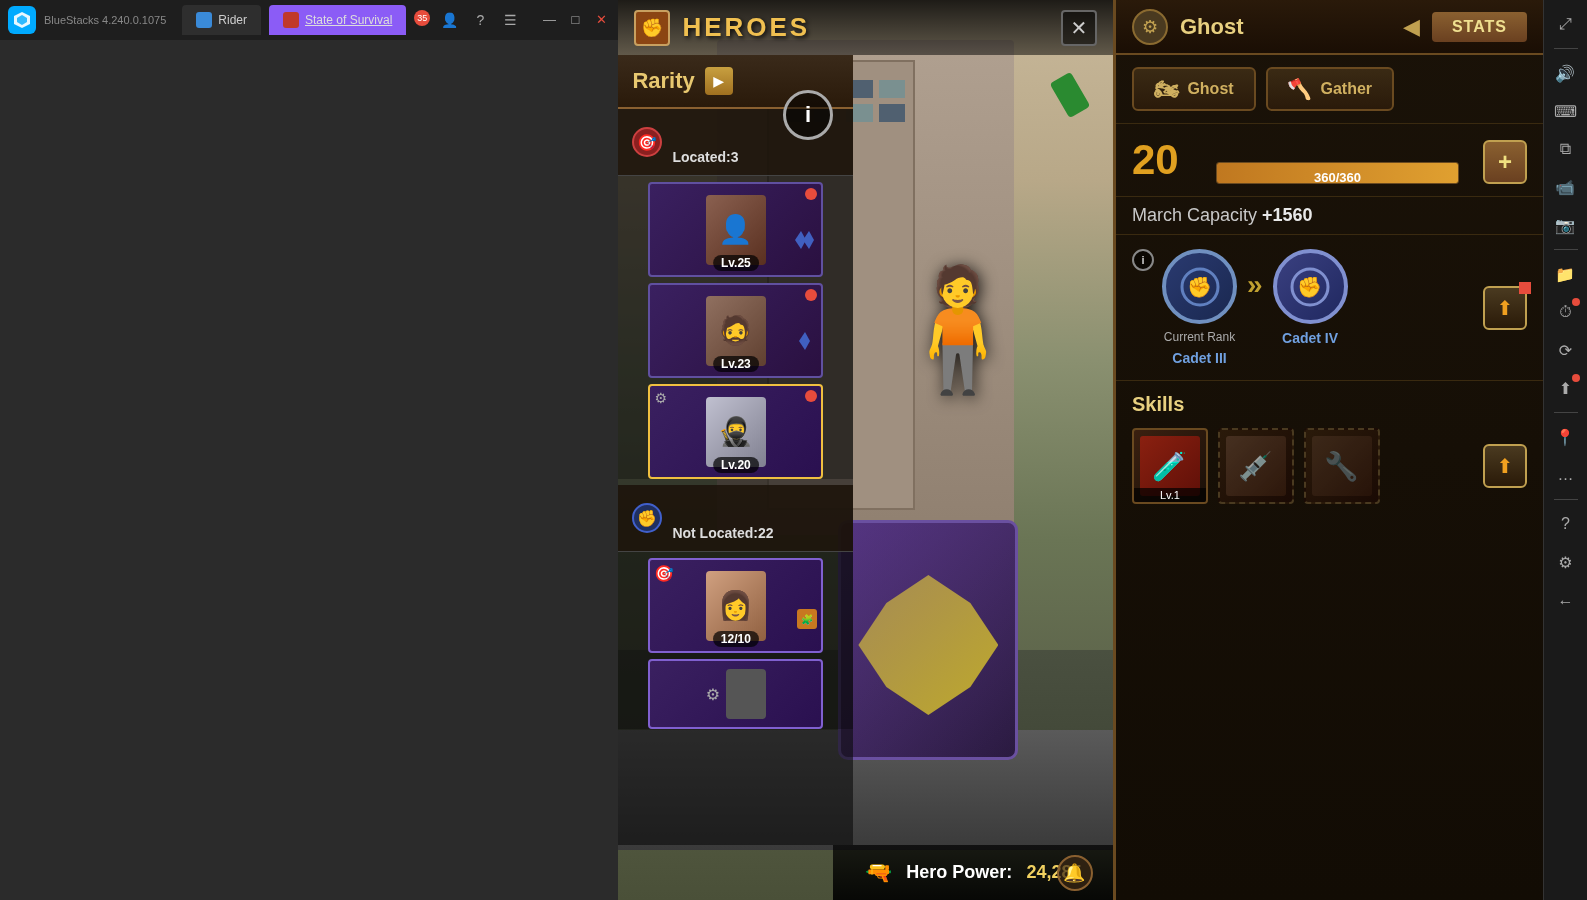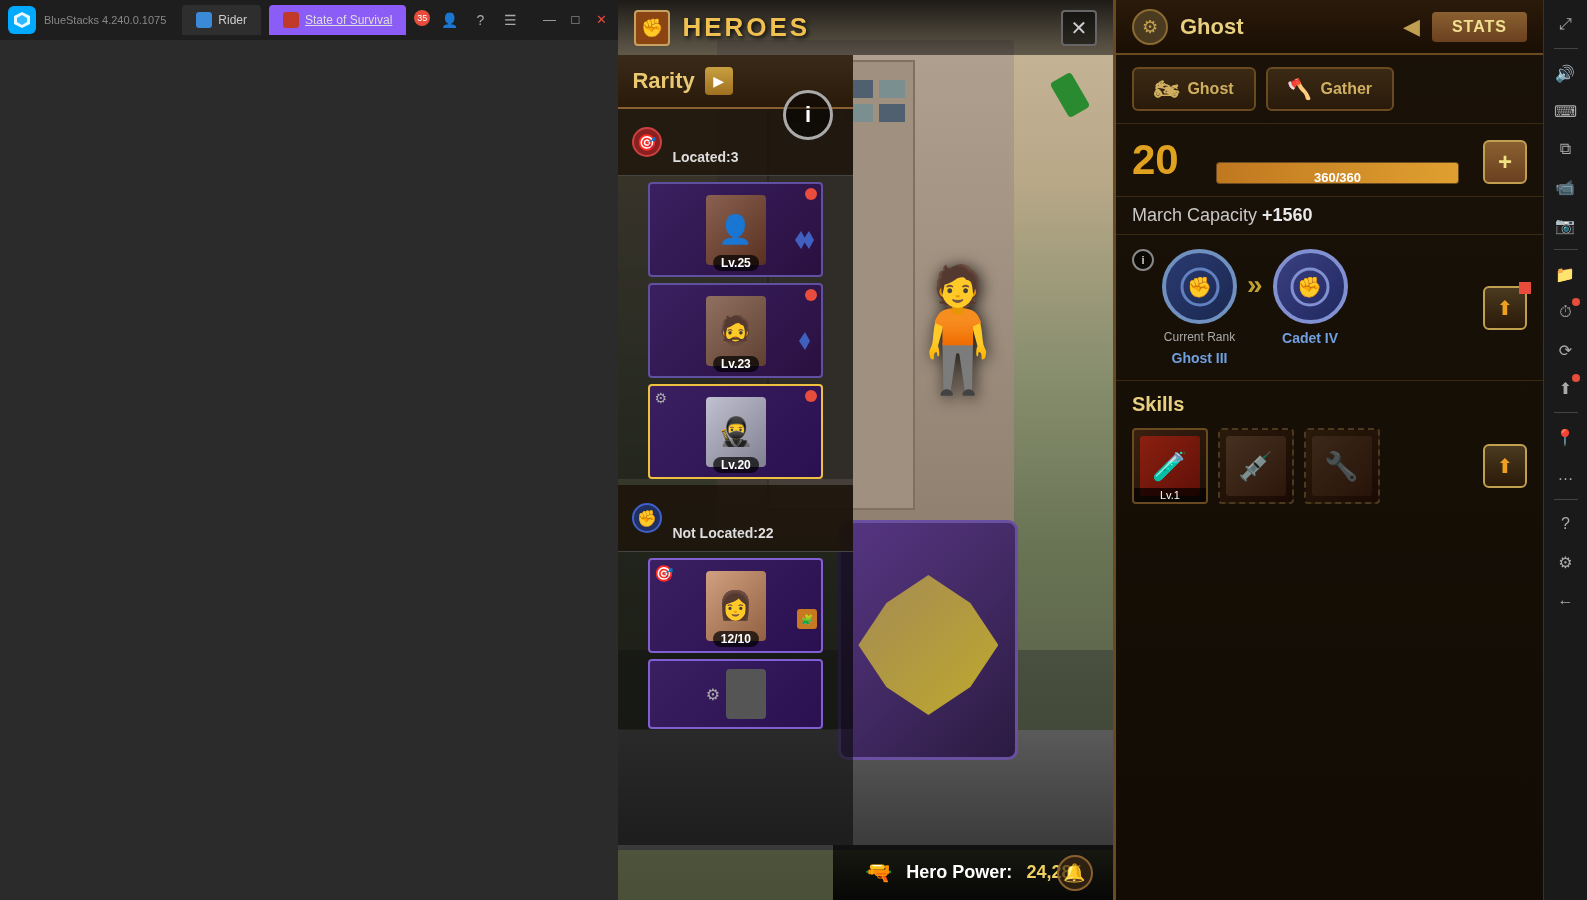--- a/index.html
+++ b/index.html
@@ -929,21 +929,21 @@
         <div class="rank-info-btn">i</div>
 
         <div id="rank-current-container">
           <div class="cadet-rank-icon">
             <svg width="40" height="40" viewBox="0 0 40 40">
               <circle cx="20" cy="20" r="18" fill="none" stroke="#6080c0" stroke-width="3"></circle>
               <text x="20" y="27" text-anchor="middle" font-size="20" fill="#6090d0">✊</text>
             </svg>
           </div>
           <div class="rank-label">Current Rank</div>
-          <div class="rank-name">Ghost III</div>
+          <div class="rank-name">Cadet III</div>
         </div>
 
         <div id="rank-arrows">
           <span style="color:#c0a030;font-size:28px;font-weight:bold;">»</span>
         </div>
 
         <div id="rank-next-container">
           <div class="cadet-rank-icon" style="border-color:#8090d0;background:linear-gradient(135deg,#3a4080 0%,#202860 100%);">
             <svg width="40" height="40" viewBox="0 0 40 40">
               <circle cx="20" cy="20" r="18" fill="none" stroke="#8090d0" stroke-width="3"></circle>

